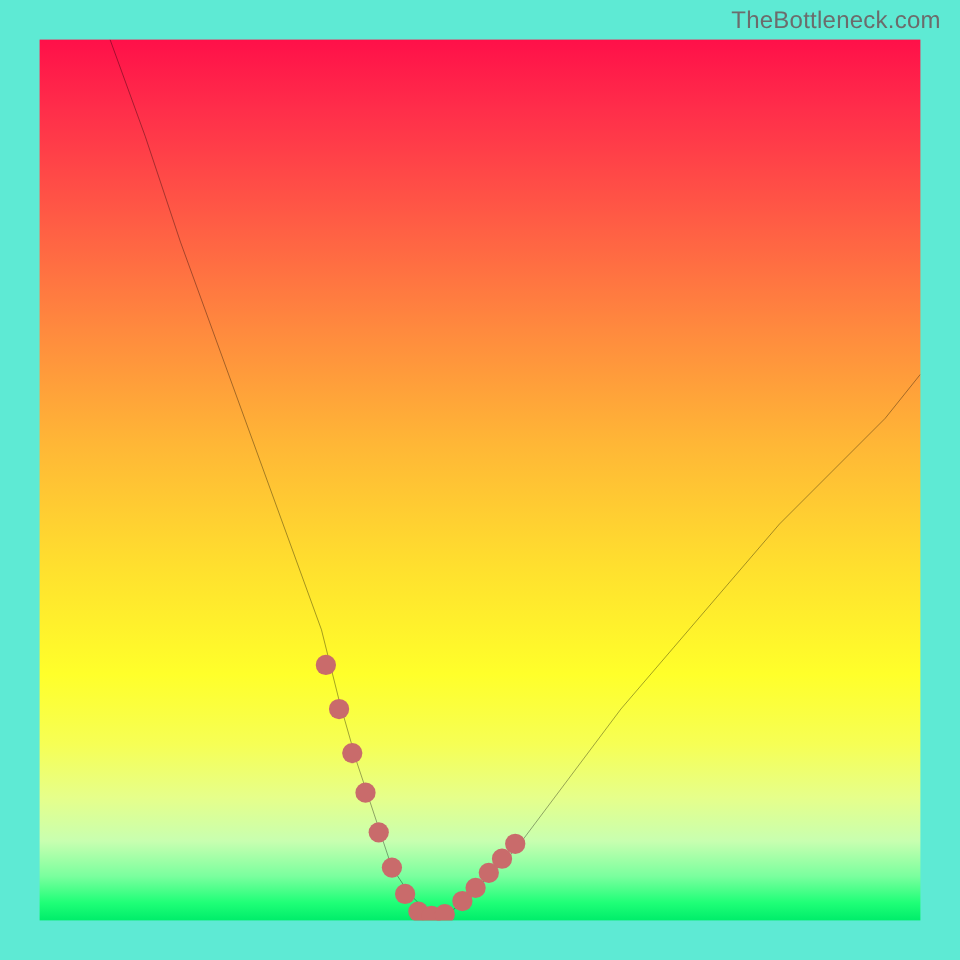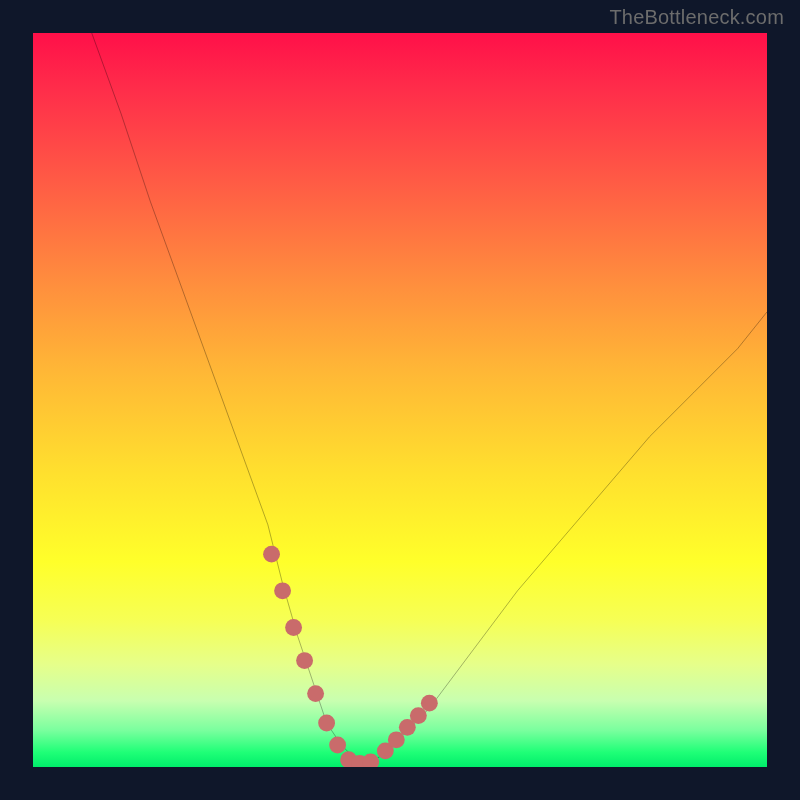--- a/index.html
+++ b/index.html
@@ -6,21 +6,21 @@
     margin: 0;
     padding: 0;
     width: 800px;
     height: 800px;
     overflow: hidden;
     font-family: Arial, Helvetica, sans-serif;
   }
   .frame {
     width: 800px;
     height: 800px;
-    background: #0f172a;
+    background: #5eead4;
     position: relative;
   }
   .watermark {
     position: absolute;
     top: 6px;
     right: 16px;
     color: #6c6c6c;
     font-size: 20px;
     z-index: 5;
     letter-spacing: 0.2px;

